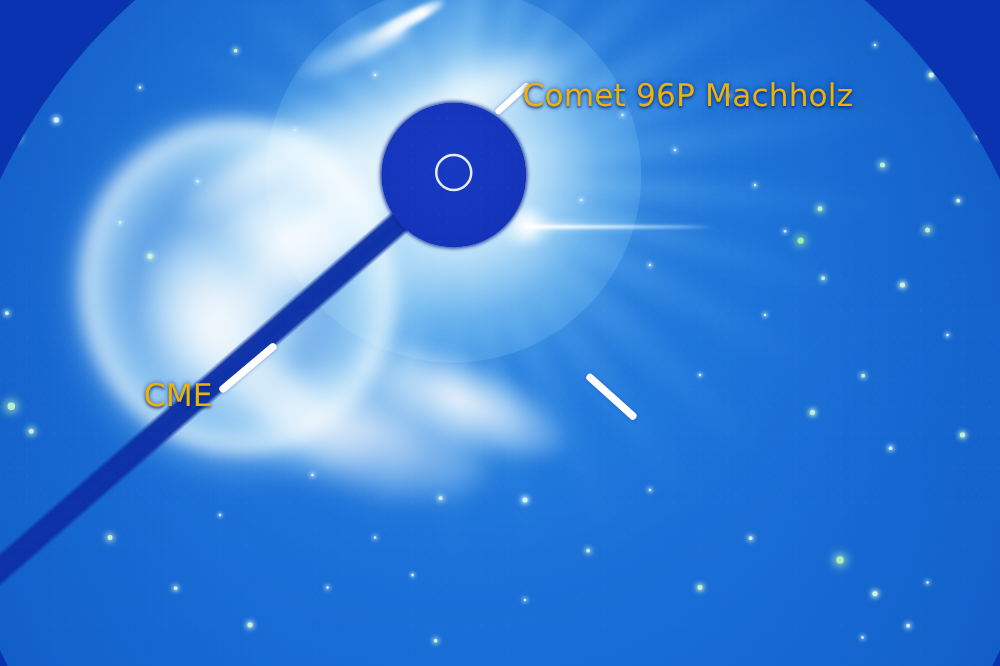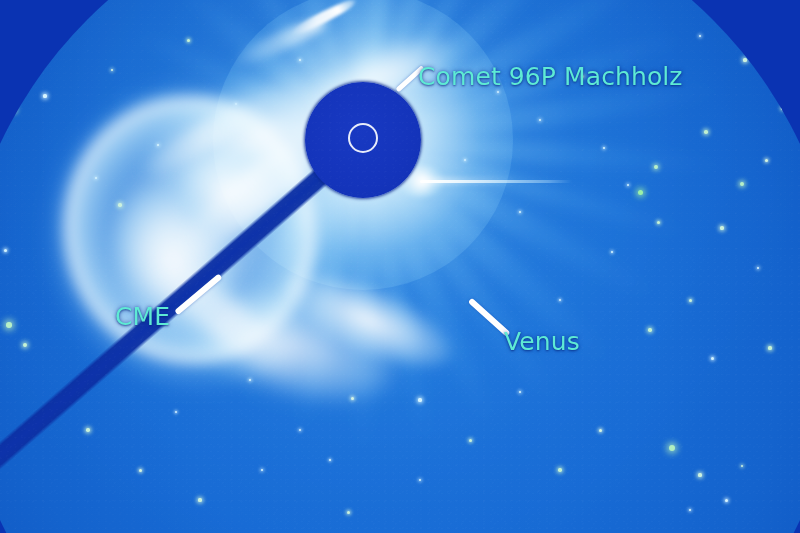--- a/index.html
+++ b/index.html
@@ -252,21 +252,21 @@
       rgba(225,243,255,.28) 50%,
       rgba(190,226,255,0) 100%);
     filter:blur(2.5px);mix-blend-mode:screen;
   }
 
   
   .star{position:absolute;border-radius:50%;pointer-events:none;}
 
   
   .anno-label{
-    position:absolute;color:#5eead4;white-space:nowrap;
+    position:absolute;color:#eab308;white-space:nowrap;
     font-weight:400;letter-spacing:.1px;
     text-shadow:0 0 4px rgba(10,50,150,.75), 0 1px 2px rgba(5,30,110,.6);
   }
   #label-comet{left:418px;top:62px;font-size:25px;}
   #label-cme{left:115px;top:302px;font-size:25px;}
   #label-venus{left:504px;top:327px;font-size:25px;}
 
   .pointer{
     position:absolute;background:#ffffff;border-radius:3px;
     box-shadow:0 0 3px rgba(20,70,180,.5);
@@ -420,15 +420,14 @@
     <div id="grain"></div>
   </div>
 
   <div class="pointer" id="ptr-comet"></div>
   <div class="anno-label" id="label-comet">Comet 96P Machholz</div>
 
   <div class="pointer" id="ptr-cme"></div>
   <div class="anno-label" id="label-cme">CME</div>
 
   <div class="pointer" id="ptr-venus"></div>
-  <div class="anno-label" id="label-venus">Venus</div>
 
 </div>
 
 </body></html>

